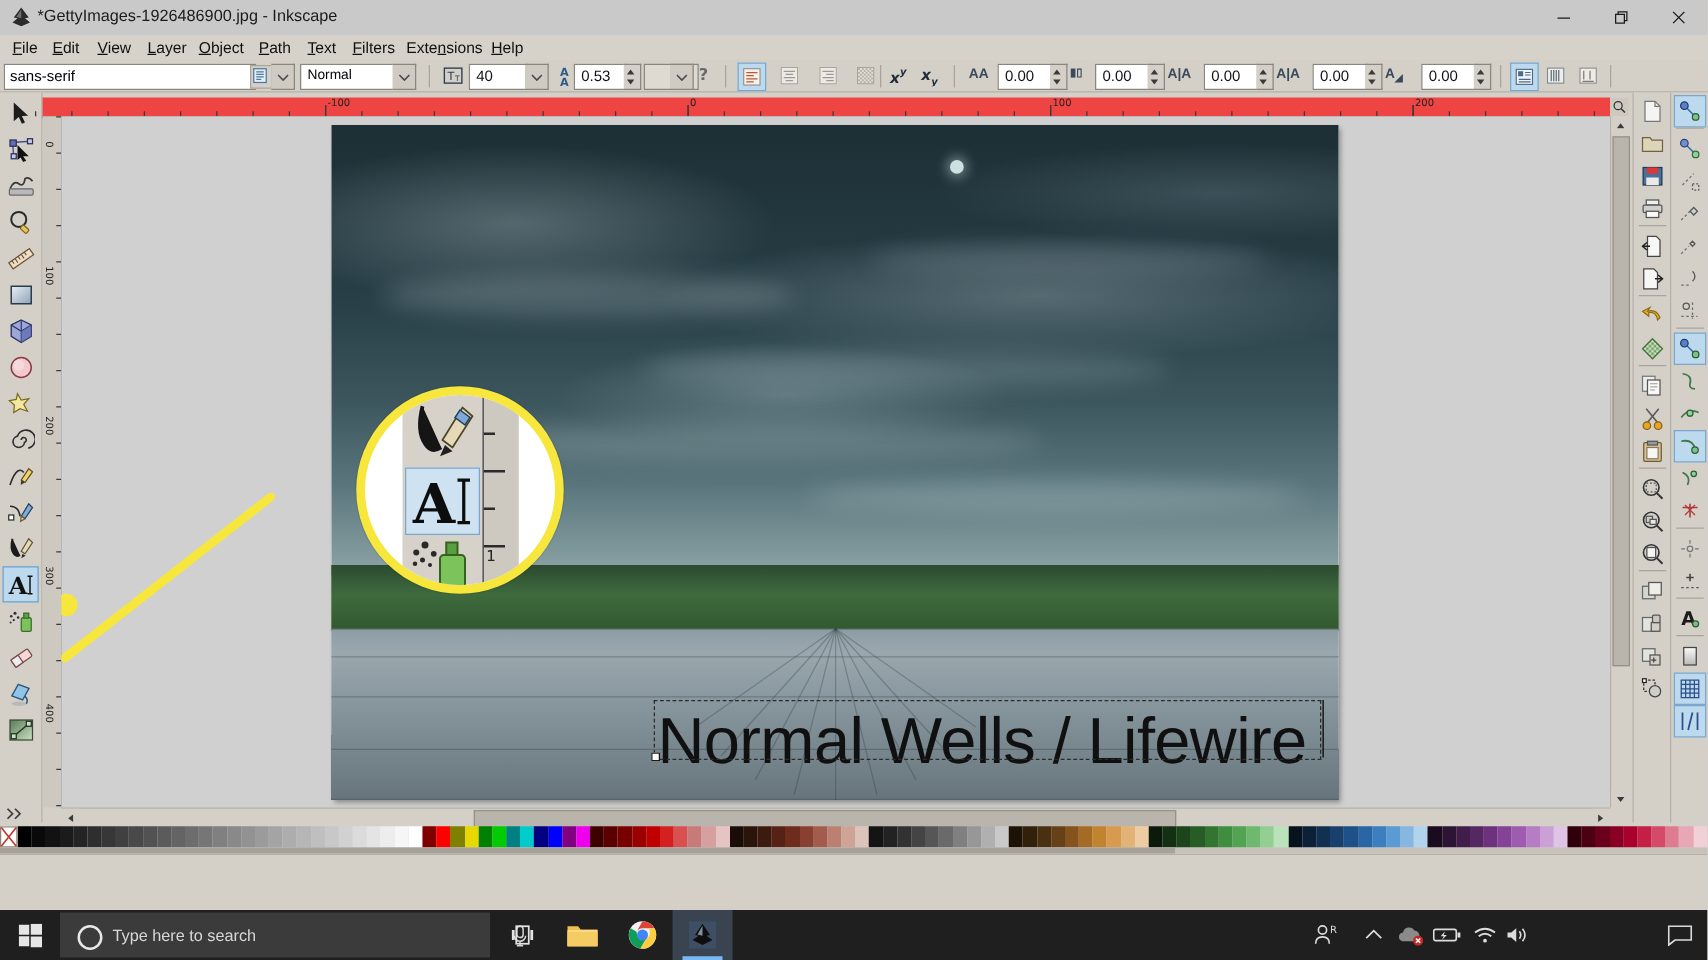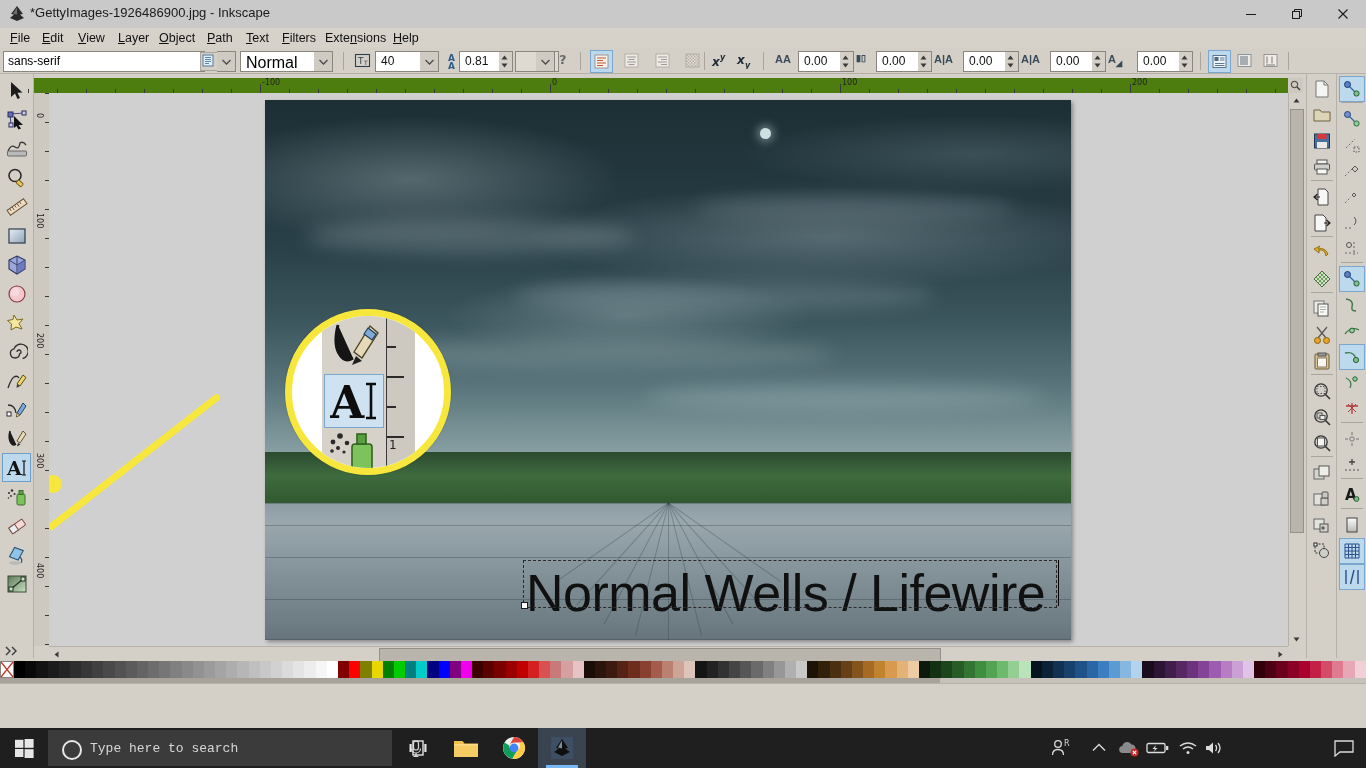--- a/index.html
+++ b/index.html
@@ -28,39 +28,39 @@
 
   
   .toolctl{position:absolute;left:0;top:48px;width:1366px;height:25px;background:#d4d0c8;
            border-bottom:1px solid #b5b1a8;}
   .fontbox{position:absolute;left:3px;top:3px;width:200px;height:19px;background:#fff;border:1px solid #8a867e;}
   .fontbox span{position:absolute;left:4px;top:2px;font-size:12px;}
   .mini-btn{position:absolute;width:16px;height:17px;background:#d4d0c8;border:1px solid #a9a59c;}
   .combo-arrow{position:absolute;width:18px;height:19px;background:#cfcbc3;border:1px solid #8a867e;border-left:none;
                display:flex;align-items:center;justify-content:center;}
   .stylebox{position:absolute;top:3px;height:19px;background:#fff;border:1px solid #8a867e;}
-  .stylebox span{position:absolute;left:5px;top:2px;font-size:16px;}
+  .stylebox span{position:absolute;left:5px;top:2px;font-size:11px;}
   .numbox{position:absolute;top:3px;height:19px;background:#fff;border:1px solid #8a867e;}
   .numbox span{position:absolute;left:5px;top:2px;font-size:12px;color:#111;}
   .spin{position:absolute;top:3px;width:13px;height:19px;background:#d4d0c8;border:1px solid #8a867e;border-left:none;}
   .spin .up,.spin .dn{position:absolute;left:0;width:11px;height:8px;display:flex;align-items:center;justify-content:center;}
   .spin .up{top:1px;} .spin .dn{top:9px;}
   .sep{position:absolute;top:4px;width:1px;height:18px;background:#a9a59c;}
   .tbtn{position:absolute;top:2px;width:21px;height:21px;display:flex;align-items:center;justify-content:center;}
   .tbtn.on{background:#bdd9ee;border:1px solid #7ba7cc;}
   .icolbl{position:absolute;top:5px;font-size:11px;font-weight:bold;color:#3a4a5a;}
 
   
   .toolbox{position:absolute;left:0;top:74px;width:33px;height:584px;background:#d4d0c8;border-right:1px solid #b5b1a8;}
   .tool{position:absolute;left:2px;width:29px;height:29px;display:flex;align-items:center;justify-content:center;}
   .tool.sel{background:#bdd9ee;border:1px solid #6f9fc8;box-sizing:border-box;}
   .tool svg{display:block;}
 
   
-  .ruler-h{position:absolute;left:34px;top:78px;width:1254px;height:15px;background:#4d7c0f;border-bottom:2px solid #737373;}
+  .ruler-h{position:absolute;left:34px;top:78px;width:1254px;height:15px;background:#ef4444;border-bottom:2px solid #737373;}
   .ruler-v{position:absolute;left:34px;top:93px;width:15px;height:553px;background:#cdc9c1;border-right:1px solid #4a4a4a;}
   .rtick{position:absolute;bottom:0;width:1px;background:#3a3a3a;}
   .rtick.maj{height:9px;} .rtick.min{height:4px;}
   .rlbl{position:absolute;top:0px;font-size:8px;color:#222;font-family:"DejaVu Sans",sans-serif;}
   .vtick{position:absolute;right:0;height:1px;background:#3a3a3a;} .vtick.min{width:4px;}
   .vlbl{position:absolute;left:1px;font-size:8px;color:#222;writing-mode:vertical-rl;font-family:"DejaVu Sans",sans-serif;}
 
   
   .canvas{position:absolute;left:49px;top:93px;width:1239px;height:553px;background:#d0d0d0;overflow:hidden;}
   .page{position:absolute;left:216px;top:7px;width:806px;height:540px;background:#ffffff;
@@ -124,21 +124,21 @@
   .palx{position:absolute;left:0;top:0;width:14px;height:17px;background:#ded9d1;}
   .pal-sb{position:absolute;left:0;top:17px;width:1366px;height:5px;background:#c6c2ba;}
   .pal-sb-thumb{position:absolute;top:0;height:5px;background:#a7a39b;}
 
   
   .statusbar{position:absolute;left:0;top:683px;width:1366px;height:45px;background:#d4d0c8;border-top:1px solid #b5b1a8;}
 
   
   .taskbar{position:absolute;left:0;top:728px;width:1366px;height:40px;background:#1f1f1f;}
   .startbtn{position:absolute;left:0;top:0;width:48px;height:40px;display:flex;align-items:center;justify-content:center;}
-  .searchbox{position:absolute;left:48px;top:2px;width:344px;height:36px;background:#3b3b3b;display:flex;align-items:center;font-family:Liberation Mono, monospace;}
+  .searchbox{position:absolute;left:48px;top:2px;width:344px;height:36px;background:#3b3b3b;display:flex;align-items:center;}
   .search-circle{position:absolute;left:14px;top:10px;width:16px;height:16px;border:2px solid #e8e8e8;border-radius:50%;}
   .search-txt{position:absolute;left:42px;top:11px;font-size:13px;color:#d8d8d8;}
   .mic{position:absolute;left:360px;top:10px;}
   .tbbtn{position:absolute;top:0;width:48px;height:40px;display:flex;align-items:center;justify-content:center;}
   .tbbtn.active{background:#3a4450;}
   .tbbtn.active::after{content:"";position:absolute;left:8px;bottom:0;width:32px;height:3px;background:#7ab8f5;}
   .tray{position:absolute;top:0;height:40px;display:flex;align-items:center;}
 </style>
 </head>
 <body>
@@ -226,21 +226,21 @@
         </svg>
     </div>
 
     <div class="tbtn" style="left:443px">
       <svg width="15" height="18" viewBox="0 0 15 18">
         <text x="2" y="9" font-size="9" font-weight="bold" font-family="DejaVu Sans" fill="#2f5c8a">A</text>
         <text x="2" y="17" font-size="9" font-weight="bold" font-family="DejaVu Sans" fill="#2f5c8a">A</text>
       </svg>
     </div>
     <div class="numbox" style="left:459px;width:41px">
-      <span>0.81</span>
+      <span>0.53</span>
     </div>
     <div class="spin" style="left:499px">
       <div class="up">
           <svg width="7" height="5" viewBox="0 0 7 5">
             <path d="M3.5 0.5 L6.5 4.5 L0.5 4.5 Z" fill="#3a3a3a"></path>
           </svg>
         </div>
       <div class="dn">
           <svg width="7" height="5" viewBox="0 0 7 5">
             <path d="M3.5 4.5 L0.5 0.5 L6.5 0.5 Z" fill="#3a3a3a"></path>

